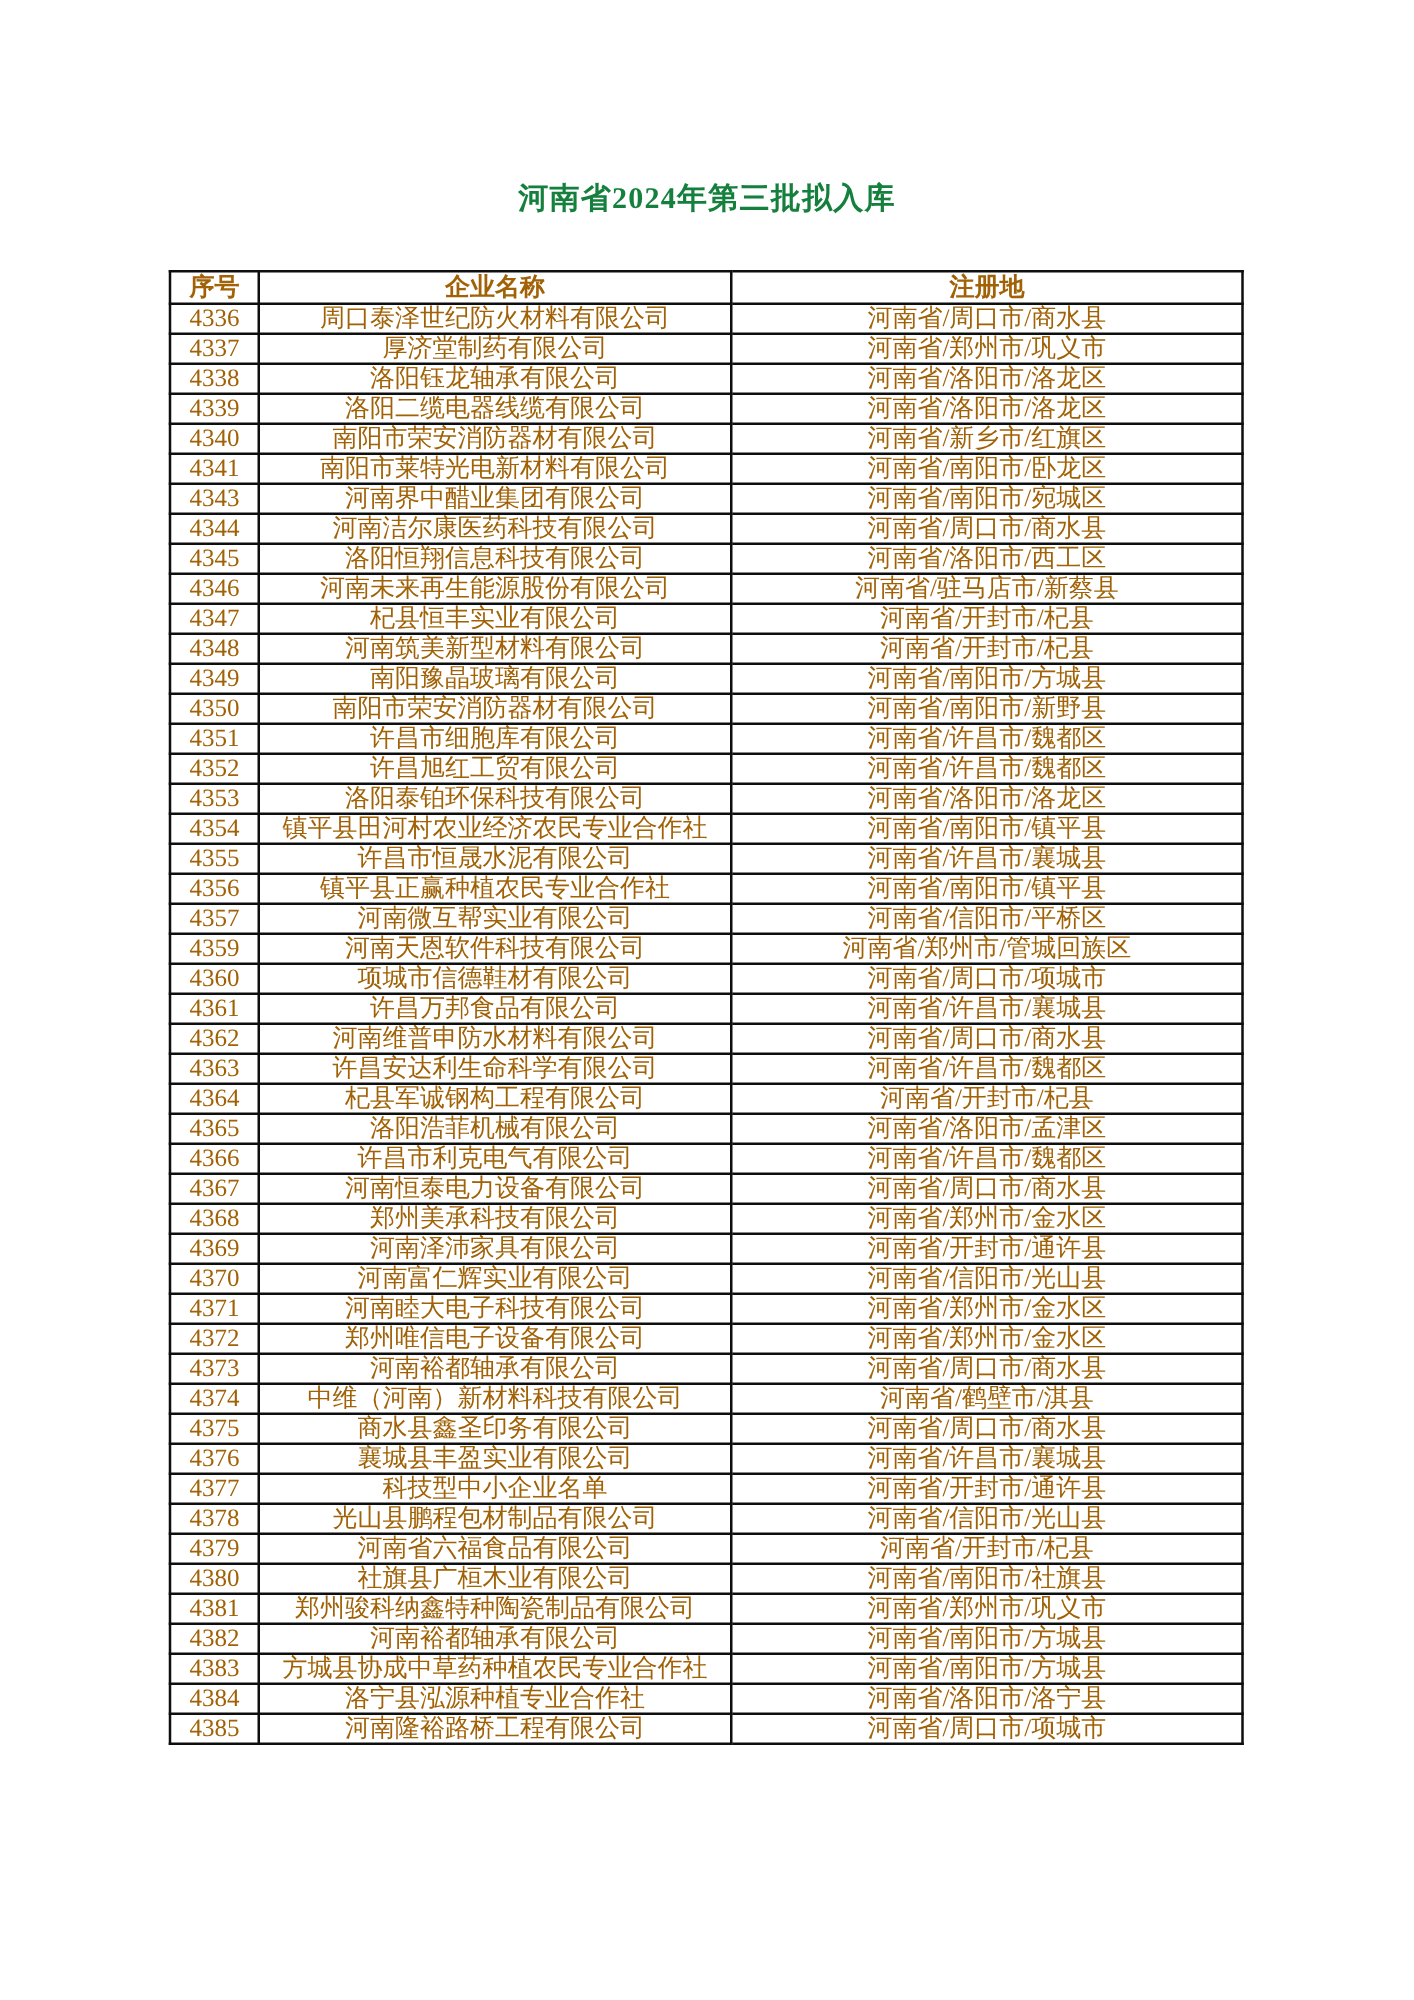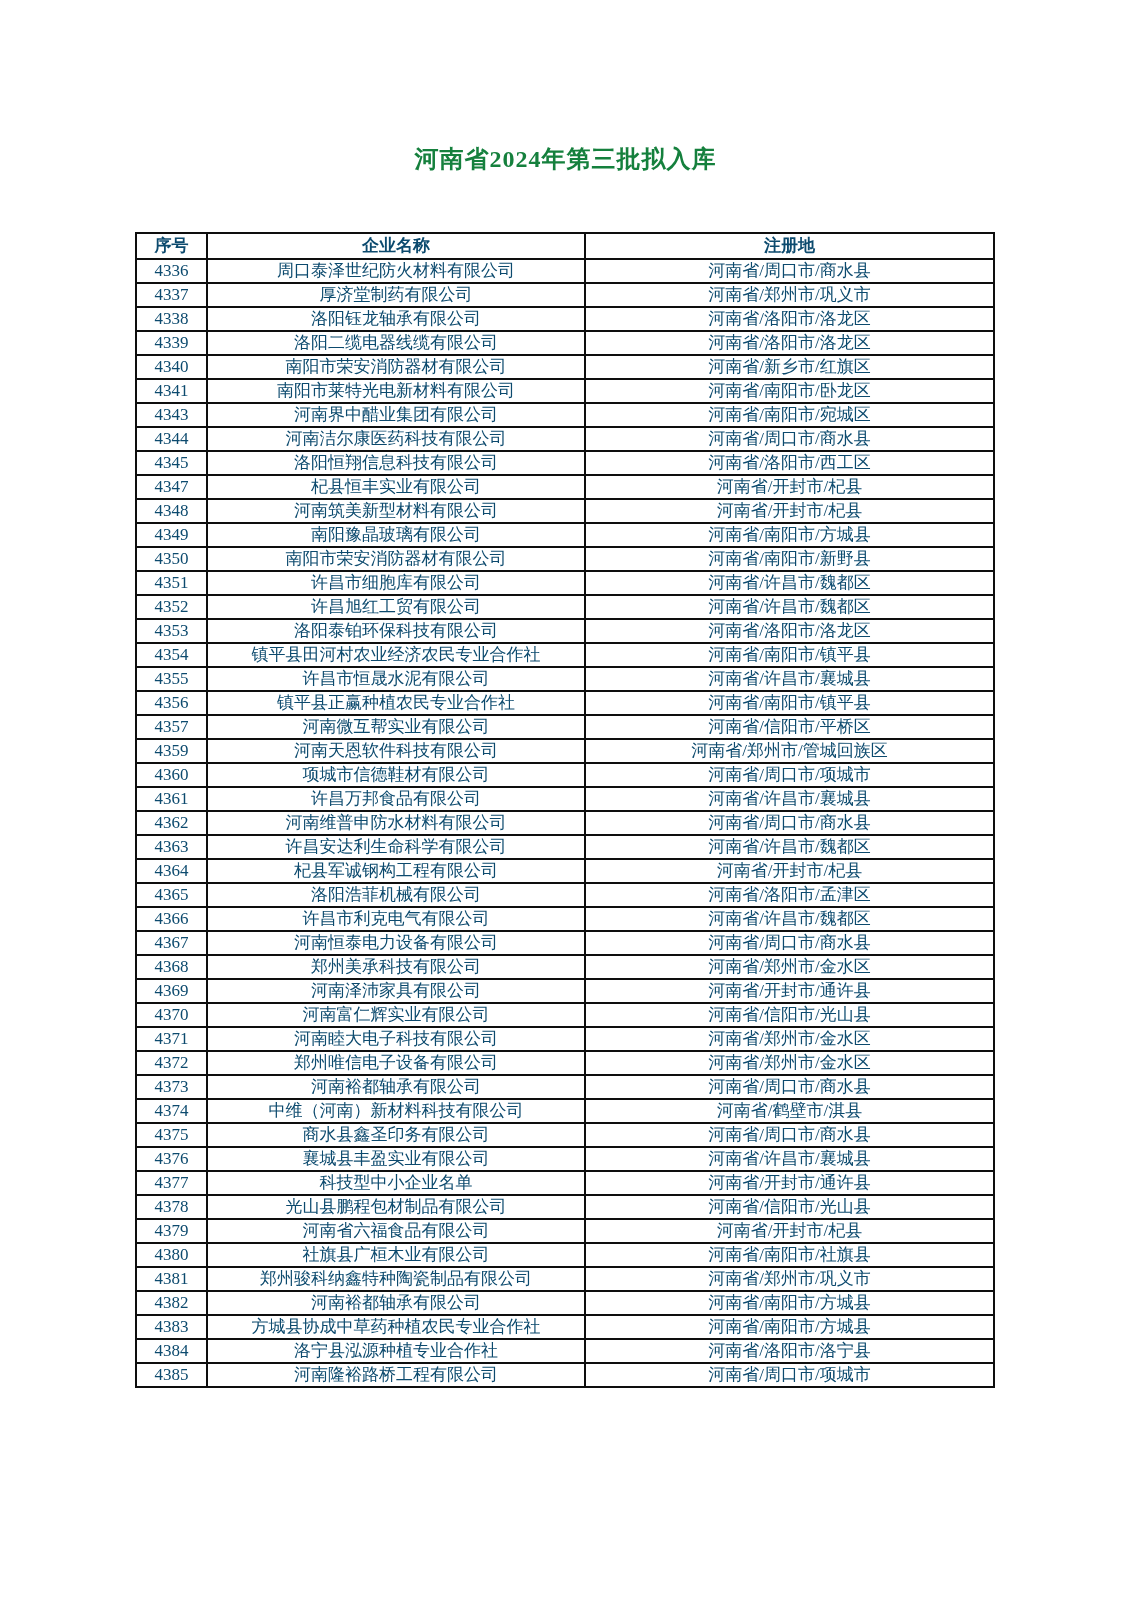--- a/index.html
+++ b/index.html
@@ -28,23 +28,22 @@
     color: #15803d;
     letter-spacing: 1px;
   }
   table.company-table {
     position: absolute;
     top: 216px;
     left: 135px;
     width: 858px;
     border-collapse: collapse;
     table-layout: fixed;
-    font-size: 17px;
-    color: #0c4a6e;
-    margin-top: 16px;
+    font-size: 20px;
+    color: #a16207;
   }
   table.company-table th,
   table.company-table td {
     border: 2px solid #0e0e0e;
     padding: 0 4px;
     height: 22px;
     text-align: center;
     vertical-align: middle;
     white-space: nowrap;
     overflow: hidden;
@@ -122,20 +121,25 @@
           <td>4344</td>
           <td>河南洁尔康医药科技有限公司</td>
           <td>河南省/周口市/商水县</td>
         </tr>
         <tr>
           <td>4345</td>
           <td>洛阳恒翔信息科技有限公司</td>
           <td>河南省/洛阳市/西工区</td>
         </tr>
         <tr>
+          <td>4346</td>
+          <td>河南未来再生能源股份有限公司</td>
+          <td>河南省/驻马店市/新蔡县</td>
+        </tr>
+        <tr>
           <td>4347</td>
           <td>杞县恒丰实业有限公司</td>
           <td>河南省/开封市/杞县</td>
         </tr>
         <tr>
           <td>4348</td>
           <td>河南筑美新型材料有限公司</td>
           <td>河南省/开封市/杞县</td>
         </tr>
         <tr>

